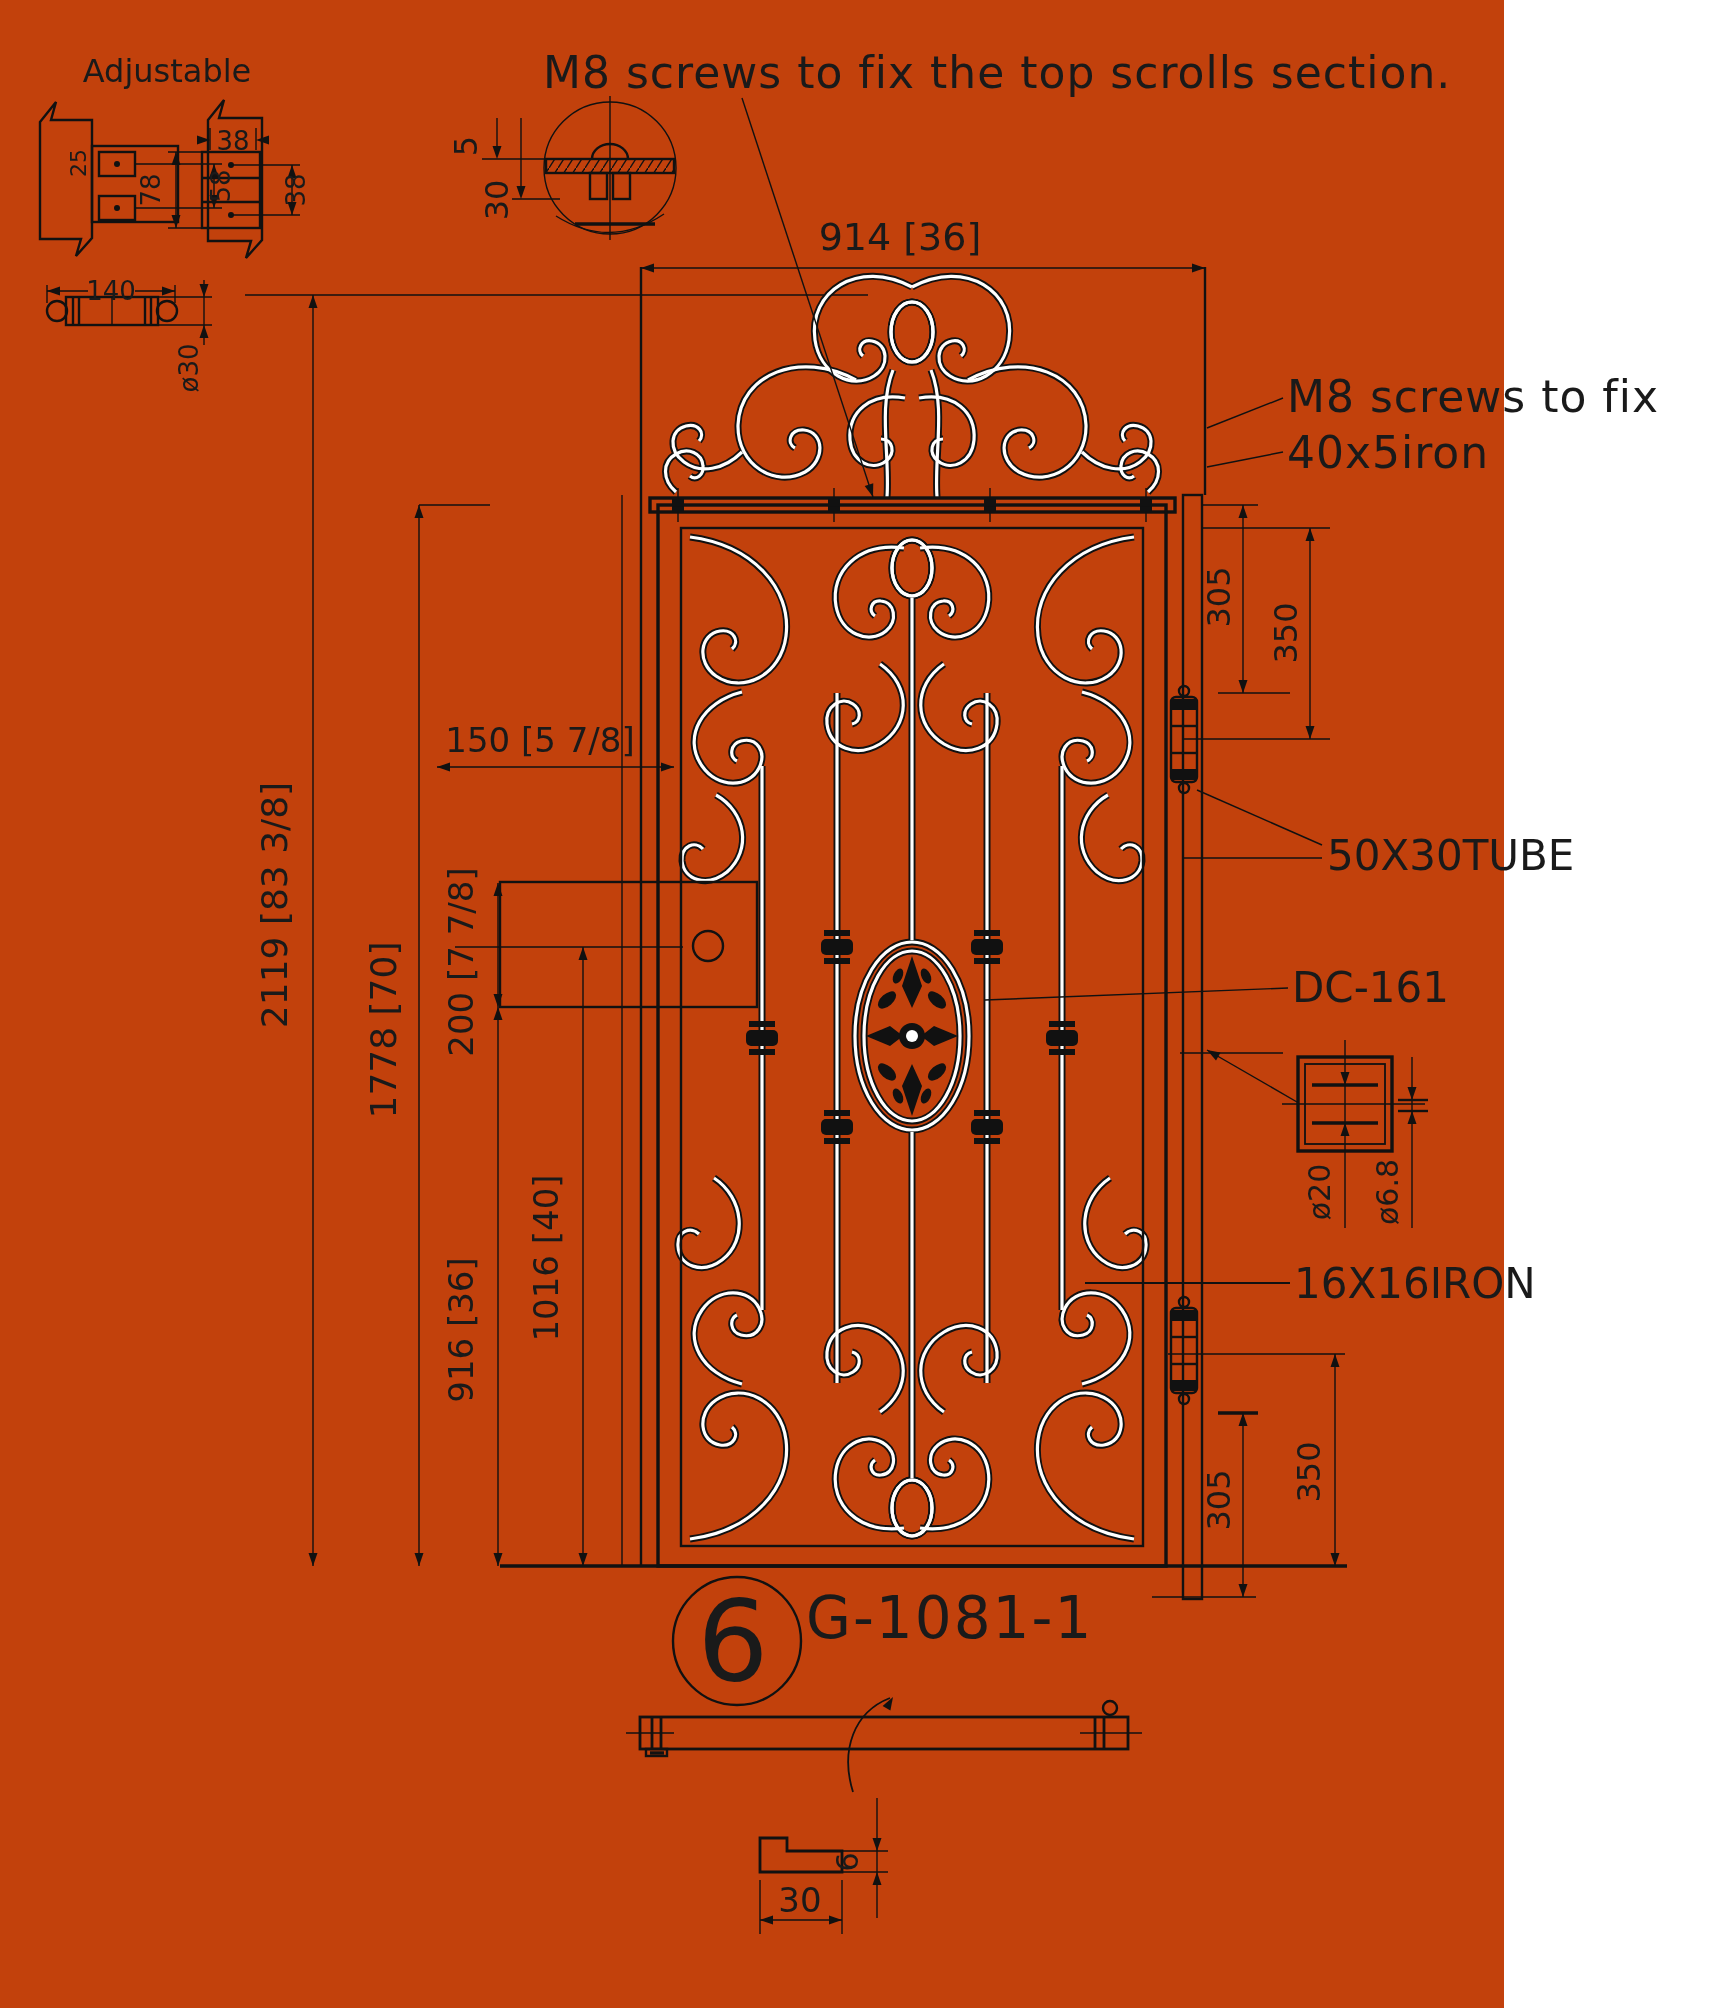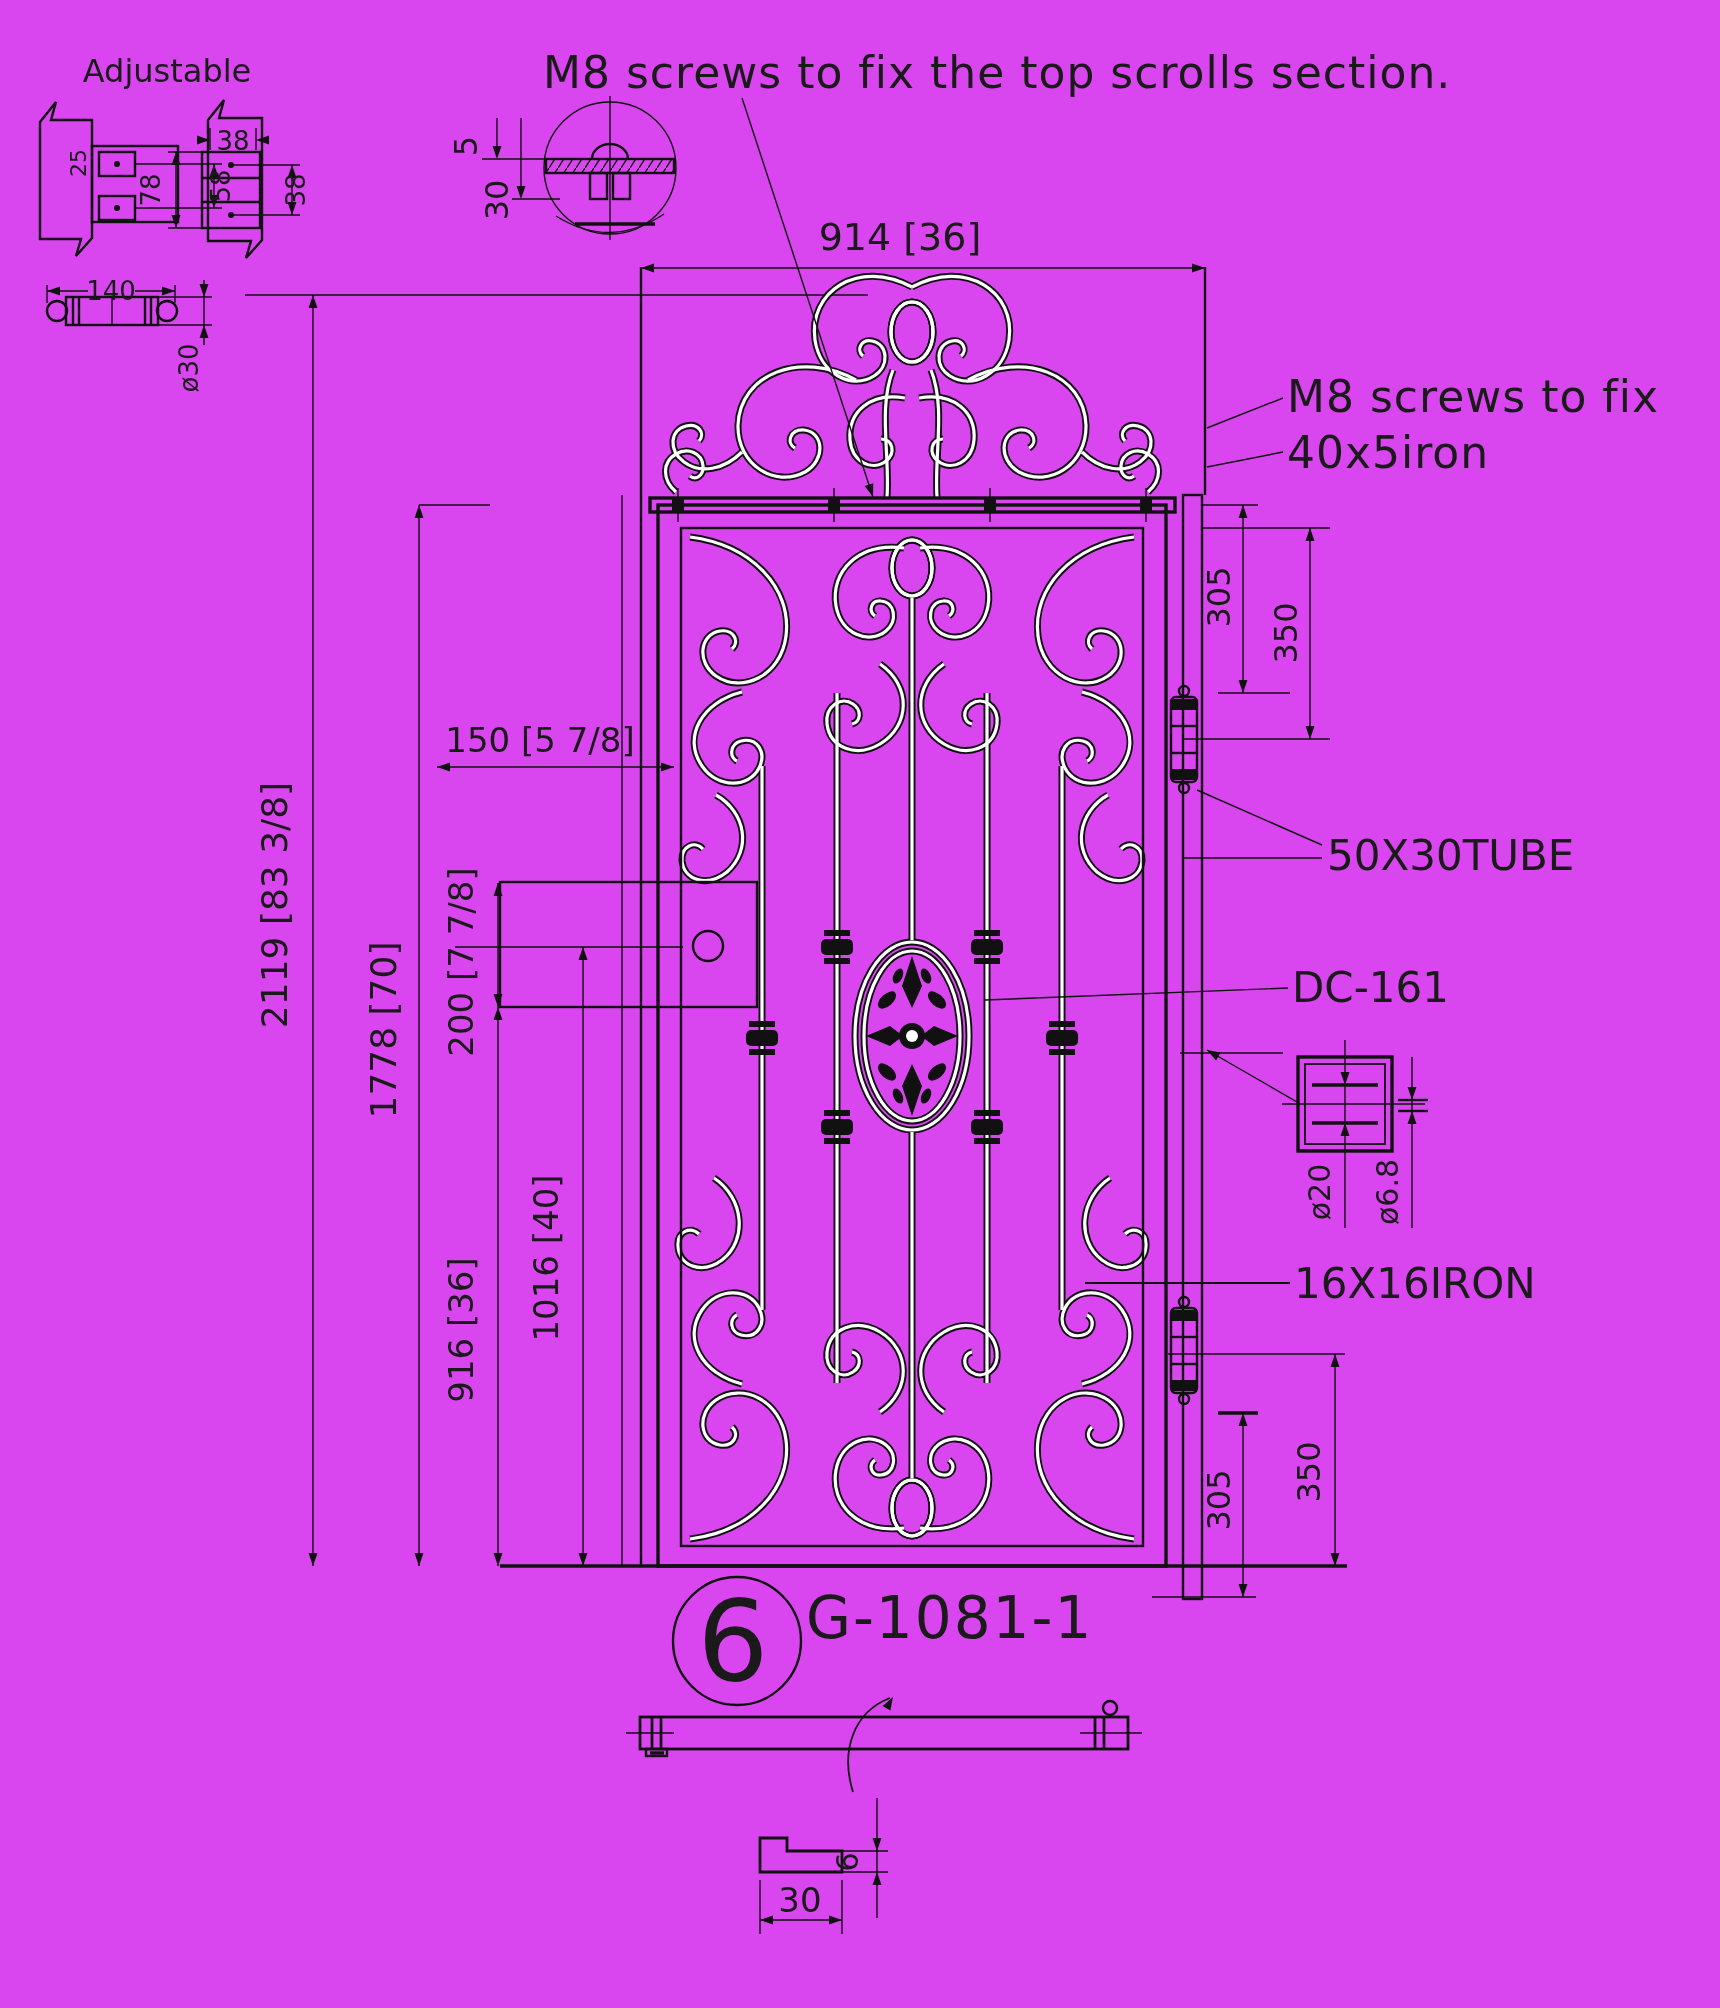--- a/index.html
+++ b/index.html
@@ -1,16 +1,16 @@
 <!DOCTYPE html>
 <html><head>
 <meta charset="utf-8">
 <style>
   html,body{margin:0;padding:0;background:#fff;}
-  .stage{width:1720px;height:2008px;position:relative;background:#d946ef;}
+  .stage{width:1504px;height:2008px;position:relative;background:#c2410c;}
   svg{display:block;}
   text{font-family:"DejaVu Sans","Liberation Sans",sans-serif;fill:#1a1a1a;}
   .s1{stroke:#111;stroke-width:1.4;fill:none;}
   .s15{stroke:#111;stroke-width:1.8;fill:none;}
   .s2{stroke:#111;stroke-width:2.4;fill:none;}
   .s25{stroke:#111;stroke-width:2.8;fill:none;}
   .s3{stroke:#111;stroke-width:3.4;fill:none;}
   .ow{stroke:#111;stroke-width:7;fill:none;}
   .iw{stroke:#fff;stroke-width:3.2;fill:none;}
   .blk{fill:#111;stroke:none;}

